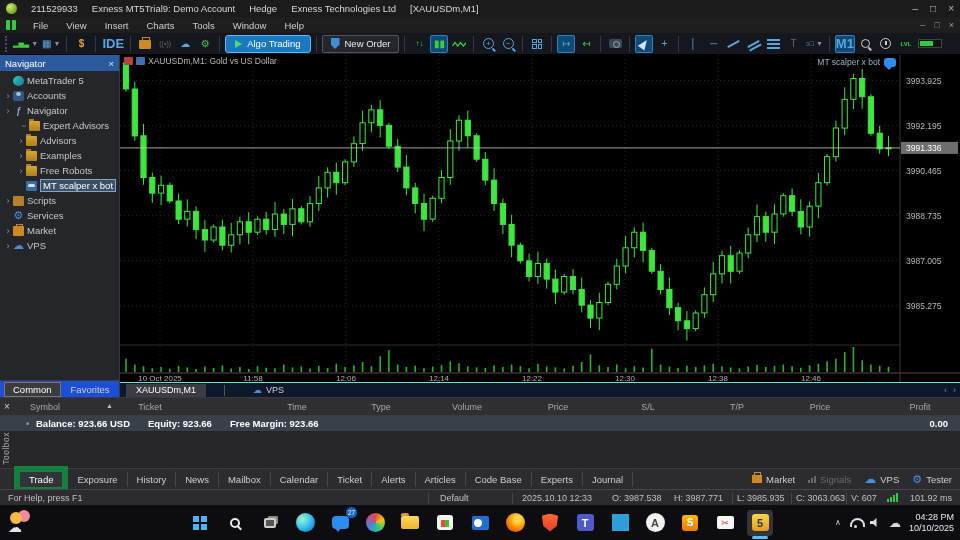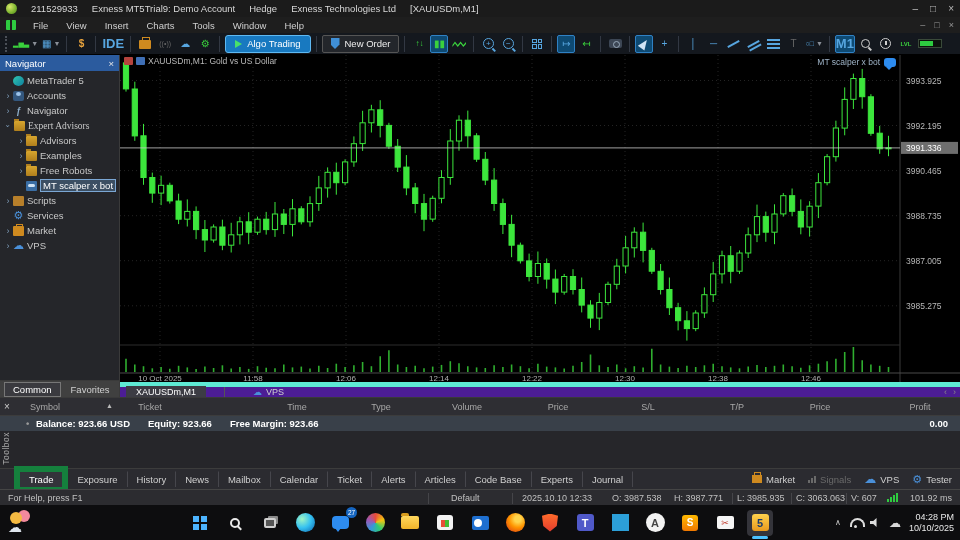--- a/index.html
+++ b/index.html
@@ -64,35 +64,35 @@
 .tico-indicators{color:#8fb0cc;font-style:italic;font-weight:bold}
 .tico-folder{background:linear-gradient(#d8a62e,#b07f1d)}
 .tico-folder::before{content:"";position:absolute;top:-2px;left:0;width:5px;height:2px;background:#b07f1d}
 .tico-ea{background:#3a6ea5}
 .tico-ea::after{content:"";position:absolute;top:3px;left:2px;width:7px;height:3px;background:#cfe3f5;border-radius:2px}
 .tico-scripts{background:#b77f2a}
 .tico-services{color:#4a90d9;font-size:11px}
 .tico-market{background:#cf8a1f}
 .tico-market::before{content:"";position:absolute;top:-2px;left:3px;width:5px;height:2px;border:1px solid #cf8a1f;border-bottom:none}
 .tico-vps{color:#4a90d9;font-size:11px}
-.nav-tabs{height:17px;display:flex;align-items:center;background:#404040;border-top:1px solid #3a3a3a;padding-left:4px;gap:2px}
+.nav-tabs{height:17px;display:flex;align-items:center;background:#1d4ed8;border-top:1px solid #3a3a3a;padding-left:4px;gap:2px}
 .nav-tab{padding:1px 8px;color:#cfcfcf}
 .nav-tab.active{border:1px solid #777;background:#3a3a3f;color:#fff}
 
 .chartcol{flex:1;display:flex;flex-direction:column;position:relative}
 .chartarea{flex:1;position:relative;background:#000}
 #chart-svg{position:absolute;inset:0}
 .chart-head{position:absolute;top:1px;left:4px;display:flex;align-items:center;gap:3px;color:#b8b8b8;font-size:8.5px;z-index:2}
 .mini-red{width:9px;height:8px;background:#b5433d;border-radius:1px}
 .mini-blue{width:9px;height:8px;background:#3f6fb5;border-radius:1px}
 .ea-overlay{position:absolute;top:13px;left:4px;z-index:2;font-size:8.5px;line-height:10px;color:#d0d0d0}
 .ea-right{position:absolute;top:2px;right:64px;z-index:2;display:flex;align-items:center;gap:4px;color:#9fb4c8;font-size:8.5px}
 .chat-ic{width:12px;height:9px;background:#2d8cf0;border-radius:3px;position:relative}
 .chat-ic::after{content:"";position:absolute;bottom:-3px;left:2px;border-left:3px solid transparent;border-right:3px solid transparent;border-top:3px solid #2d8cf0}
-.chart-tabs{height:15px;background:#4c1d95;border-top:5px solid #5eead4;display:flex;align-items:center;padding-left:6px;gap:18px;font-size:9px}
+.chart-tabs{height:15px;background:#0f172a;border-top:1px solid #5eead4;display:flex;align-items:center;padding-left:6px;gap:18px;font-size:9px}
 .chart-tab{display:flex;align-items:center;gap:4px;padding:0 10px;height:13px;color:#cfcfcf}
 .chart-tab.active{background:#3c3c44;color:#fff}
 .tab-sep{width:1px;height:11px;background:#555}
 .tab-scroll{margin-left:auto;margin-right:4px;color:#888;display:flex;gap:6px;font-size:9px}
 
 .toolbox{height:92px;background:#26262a;position:relative;border-top:1px solid #3a3a3a}
 .tb-head{height:18px;background:#2e2e33;border-bottom:1px solid #3c3c3c;position:relative;color:#a8a8a8;font-size:9px}
 .tb-head .col{position:absolute;top:4px;transform:translateX(-50%)}
 .tb-head .xclose{position:absolute;left:4px;top:3px;color:#ccc;font-size:10px}
 .tb-head .sym{position:absolute;left:30px;top:4px;transform:none}
@@ -311,21 +311,21 @@
         <div class="nav-row" style="padding-left: 3px;">
           <span class="arr">›</span>
           <span class="tico tico-accounts"></span>
           <span class="lbl">Accounts</span>
         </div>
         <div class="nav-row" style="padding-left: 3px;">
           <span class="arr">›</span>
           <span class="tico tico-indicators">ƒ</span>
           <span class="lbl">Navigator</span>
         </div>
-        <div class="nav-row" style="padding-left: 4px; font-family: Liberation Serif, serif;">
+        <div class="nav-row" style="padding-left: 19px;">
           <span class="arr open">›</span>
           <span class="tico tico-folder"></span>
           <span class="lbl">Expert Advisors</span>
         </div>
         <div class="nav-row" style="padding-left: 16px;">
           <span class="arr">›</span>
           <span class="tico tico-folder"></span>
           <span class="lbl">Advisors</span>
         </div>
         <div class="nav-row" style="padding-left: 16px;">
@@ -756,21 +756,21 @@
           <span class="ri-tester">⚙</span>
           <span>Tester</span>
         </span>
       </span>
     </div>
 </div>
 
 <div class="statusbar">
   <span style="left:8px">For Help, press F1</span>
   <span class="sb-div" style="left:428px"></span>
-  <span style="left:451px">Default</span>
+  <span style="left:440px">Default</span>
   <span class="sb-div" style="left:512px"></span>
   <span style="left:522px">2025.10.10 12:33</span>
   <span style="left:612px">O: 3987.538</span>
   <span style="left:674px">H: 3987.771</span>
   <span class="sb-div" style="left:732px"></span>
   <span style="left:737px">L: 3985.935</span>
   <span class="sb-div" style="left:791px"></span>
   <span style="left:796px">C: 3063.063</span>
   <span class="sb-div" style="left:846px"></span>
   <span style="left:851px">V: 607</span>

